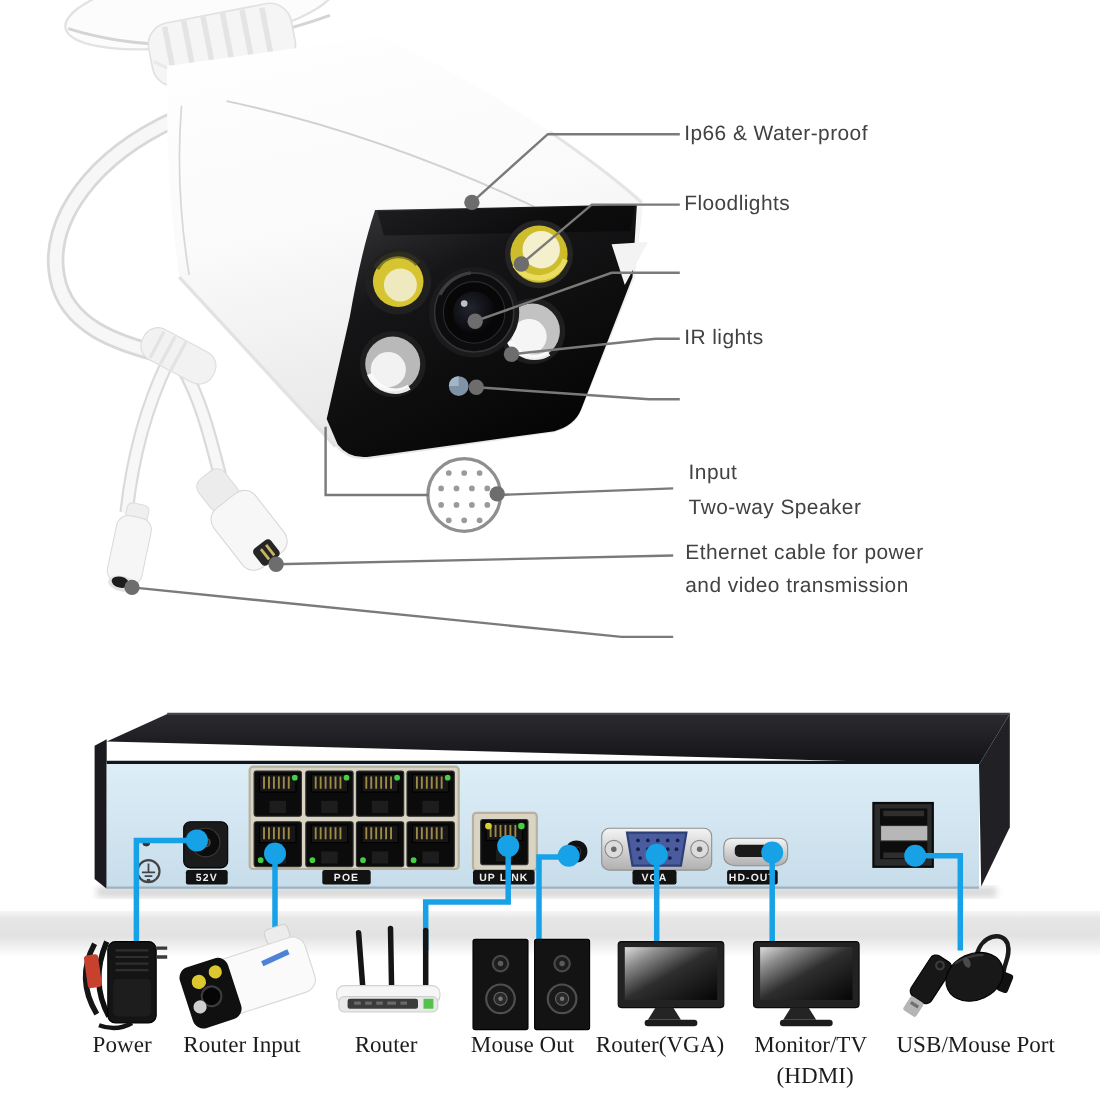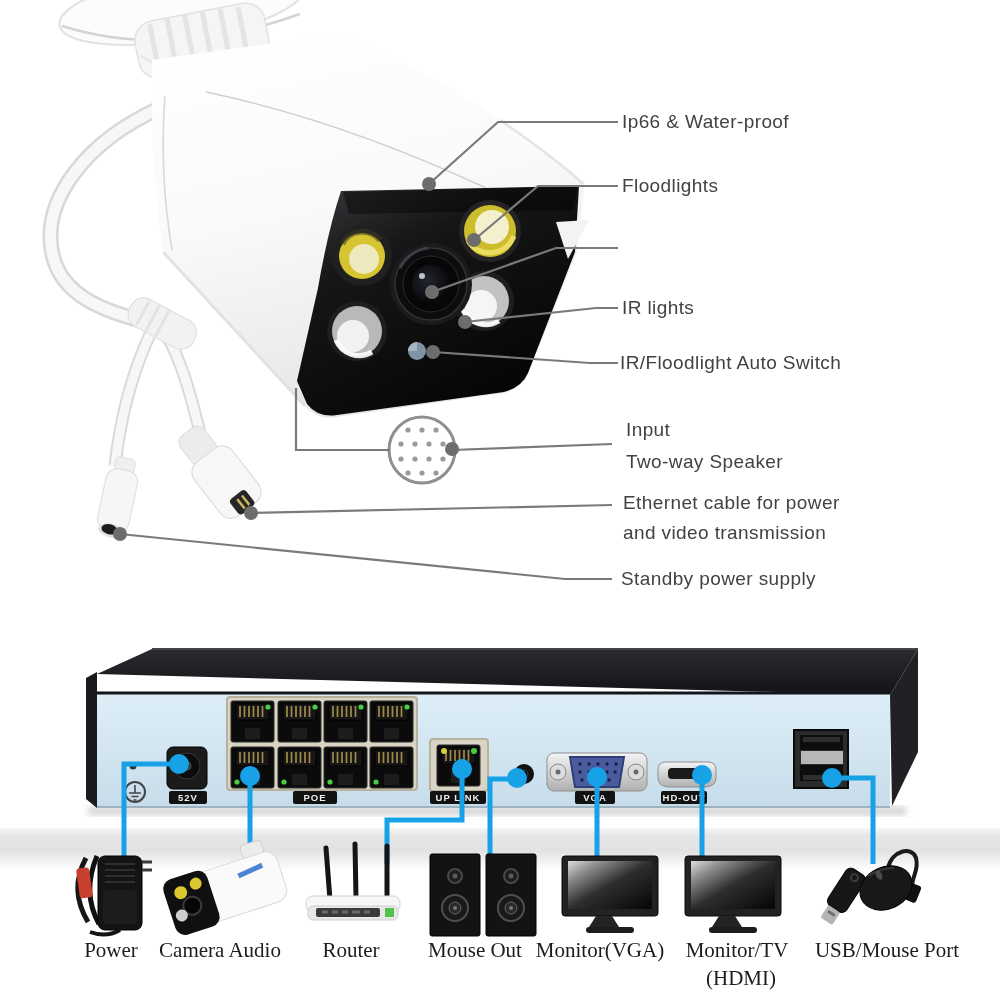--- a/index.html
+++ b/index.html
@@ -412,28 +412,26 @@
     <rect x="908" y="884" width="11" height="18" rx="3" fill="#111111" transform="rotate(22 913 893)"></rect>
     <ellipse cx="886" cy="888" rx="27" ry="21" fill="#181818" stroke="#000000" transform="rotate(-25 886 888)"></ellipse>
     <path d="M868,876 Q880,868 894,868" stroke="#383838" stroke-width="2" fill="none"></path>
     <ellipse cx="879" cy="875" rx="3" ry="5" fill="#4a4a4a" transform="rotate(-25 879 875)"></ellipse>
   </g>
 </svg>
 
   <div class="callout-label" style="left:622px;top:122px">Ip66 &amp; Water-proof</div>
   <div class="callout-label" style="left:622px;top:186px">Floodlights</div>
   <div class="callout-label" style="left:622px;top:308px">IR lights</div>
-  <div class="callout-label" style="left:620px;top:363px">IR/Floodlight Auto Switch</div>
   <div class="callout-label" style="left:626px;top:430px">Input</div>
   <div class="callout-label" style="left:626px;top:462px">Two-way Speaker</div>
   <div class="callout-label" style="left:623px;top:503px">Ethernet cable for power</div>
   <div class="callout-label" style="left:623px;top:533px">and video transmission</div>
-  <div class="callout-label" style="left:621px;top:579px">Standby power supply</div>
 
   <div class="caption" style="left:111px;top:950px">Power</div>
-  <div class="caption" style="left:220px;top:950px">Camera Audio</div>
+  <div class="caption" style="left:220px;top:950px">Router Input</div>
   <div class="caption" style="left:351px;top:950px">Router</div>
   <div class="caption" style="left:475px;top:950px">Mouse Out</div>
-  <div class="caption" style="left:600px;top:950px">Monitor(VGA)</div>
+  <div class="caption" style="left:600px;top:950px">Router(VGA)</div>
   <div class="caption" style="left:737px;top:950px">Monitor/TV</div>
   <div class="caption" style="left:741px;top:978px">(HDMI)</div>
   <div class="caption" style="left:887px;top:950px">USB/Mouse Port</div>
 </div>
 
 </body></html>

